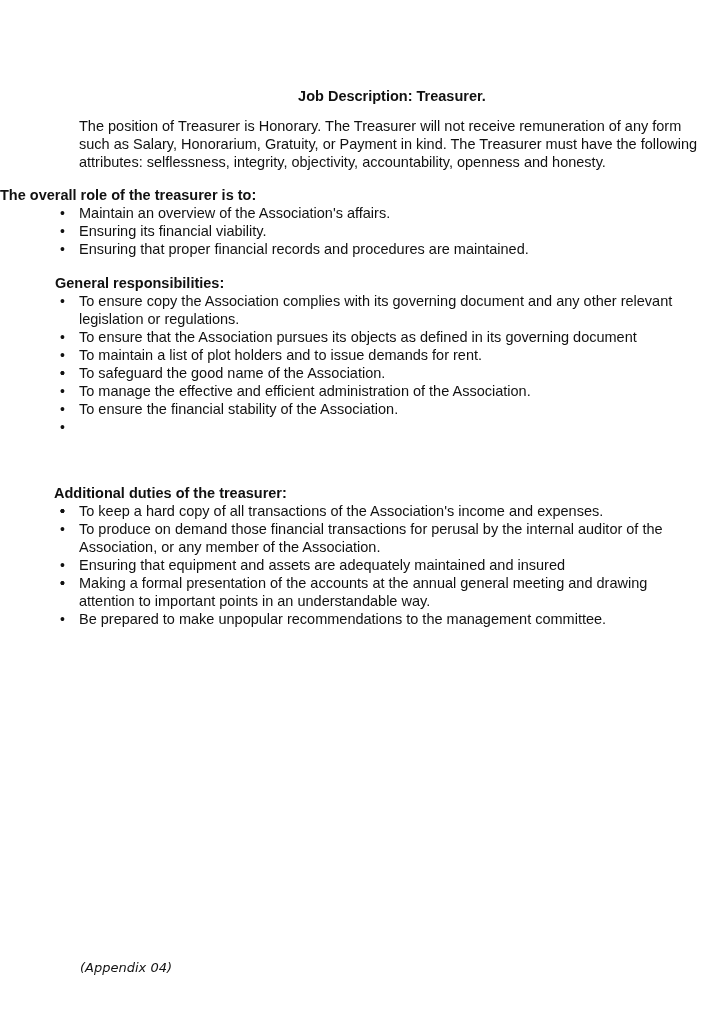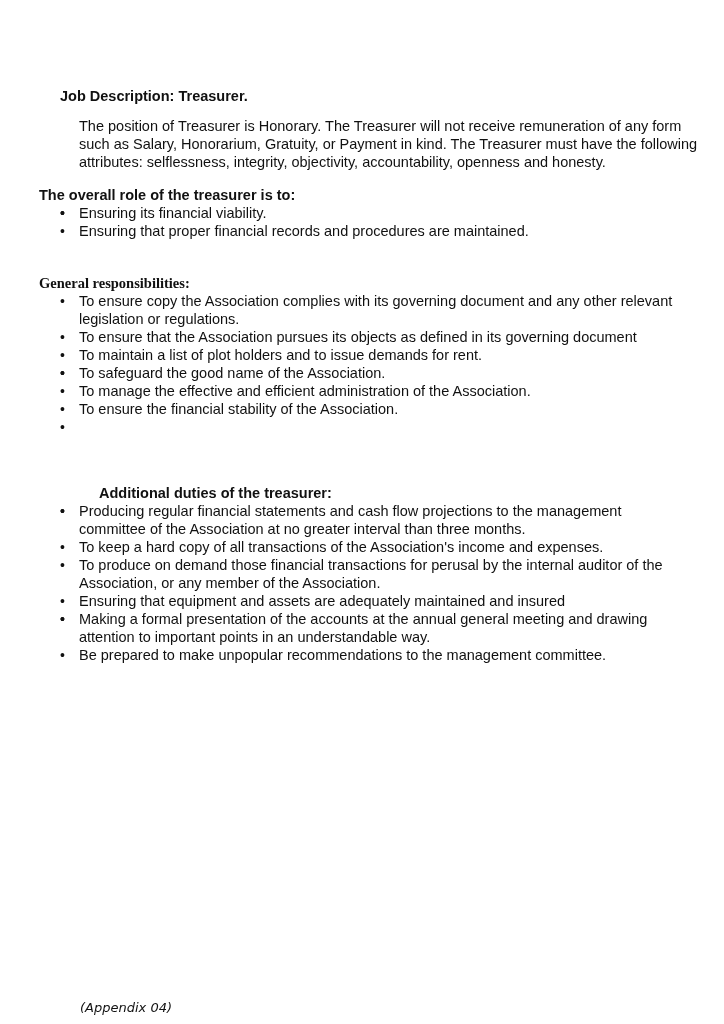--- a/index.html
+++ b/index.html
@@ -2,21 +2,21 @@
 <html><head>
 <meta charset="utf-8">
 <style>
   html, body { margin: 0; padding: 0; background: #ffffff; }
   body {
     width: 724px; height: 1024px; position: relative; overflow: hidden;
     font-family: "Liberation Sans", sans-serif; color: #111111;
   }
   .page { position: absolute; left: 0; top: 0; width: 724px; height: 1024px; }
   .title {
-    position: absolute; top: 88px; left: 0; width: 724px; text-align: left;
+    position: absolute; top: 88px; left: 0; width: 724px; text-align: center;
     font-weight: bold; font-size: 14.5px; padding-left: 60px; box-sizing: border-box;
   }
   .intro {
     position: absolute; top: 117px; left: 79px; width: 620px;
     font-size: 14.5px; line-height: 18px;
   }
   .section { position: absolute; left: 0; width: 724px; }
   .heading {
     font-weight: bold; font-size: 14.5px; line-height: 18px; margin: 0;
   }
@@ -24,58 +24,57 @@
   ul.items li {
     position: relative; padding-left: 79px; font-size: 14.5px; line-height: 18px;
     width: 600px;
   }
   ul.items li .bullet {
     position: absolute; left: 60px; top: 0; font-size: 14px;
   }
   .appendix {
     position: absolute; top: 960px; left: 80px; font-style: italic; font-size: 13px;
     font-family: "DejaVu Sans", sans-serif;
-    margin-top: 40px;
   }
 </style>
 </head>
 <body>
 
 <div class="page">
   <div class="title">Job Description: Treasurer.</div>
   <div class="intro">The position of Treasurer is Honorary. The Treasurer will not receive remuneration of any form such as Salary, Honorarium, Gratuity, or Payment in kind. The Treasurer must have the following attributes: selflessness, integrity, objectivity, accountability, openness and honesty.</div>
 
   <div class="section" style="top:186px;">
-    <p class="heading" style="padding-left:39px;">The overall role of the treasurer is to:</p>
+    <p class="heading" style="">The overall role of the treasurer is to:</p>
     <ul class="items">
-      <li><span class="bullet">•</span></li>
+      <li><span class="bullet">•</span><span>Maintain an overview of the Association's affairs.</span></li>
       <li><span class="bullet">•</span><span>Ensuring its financial viability.</span></li>
       <li><span class="bullet">•</span><span>Ensuring that proper financial records and procedures are maintained.</span></li>
     </ul>
   </div>
 
   <div class="section" style="top:274px;">
-    <p class="heading" style="padding-left:39px;font-family:Liberation Serif, serif;">General responsibilities:</p>
+    <p class="heading" style="padding-left:55px;">General responsibilities:</p>
     <ul class="items">
       <li><span class="bullet">•</span><span>To ensure copy the Association complies with its governing document and any other relevant legislation or regulations.</span></li>
       <li><span class="bullet">•</span><span>To ensure that the Association pursues its objects as defined in its governing document</span></li>
       <li><span class="bullet">•</span><span>To maintain a list of plot holders and to issue demands for rent.</span></li>
       <li><span class="bullet">•</span></li>
       <li><span class="bullet">•</span><span>To safeguard the good name of the Association.</span></li>
       <li><span class="bullet">•</span><span>To manage the effective and efficient administration of the Association.</span></li>
       <li><span class="bullet">•</span><span>To ensure the financial stability of the Association.</span></li>
       <li><span class="bullet">•</span></li>
     </ul>
   </div>
 
   <div class="section" style="top:484px;">
-    <p class="heading" style="padding-left:54px;margin-left:45px;">Additional duties of the treasurer:</p>
+    <p class="heading" style="padding-left:54px;">Additional duties of the treasurer:</p>
     <ul class="items">
       <li><span class="bullet">•</span></li>
-      <li><span class="bullet">•</span><span>Producing regular financial statements and cash flow projections to the management committee of the Association at no greater interval than three months.</span></li>
+      <li><span class="bullet">•</span></li>
       <li><span class="bullet">•</span><span>To keep a hard copy of all transactions of the Association's income and expenses.</span></li>
       <li><span class="bullet">•</span><span>To produce on demand those financial transactions for perusal by the internal auditor of the Association, or any member of the Association.</span></li>
       <li><span class="bullet">•</span><span>Ensuring that equipment and assets are adequately maintained and insured</span></li>
       <li><span class="bullet">•</span></li>
       <li><span class="bullet">•</span><span>Making a formal presentation of the accounts at the annual general meeting and drawing attention to important points in an understandable way.</span></li>
       <li><span class="bullet">•</span><span>Be prepared to make unpopular recommendations to the management committee.</span></li>
     </ul>
   </div>
 
   <div class="appendix">(Appendix 04)</div>

